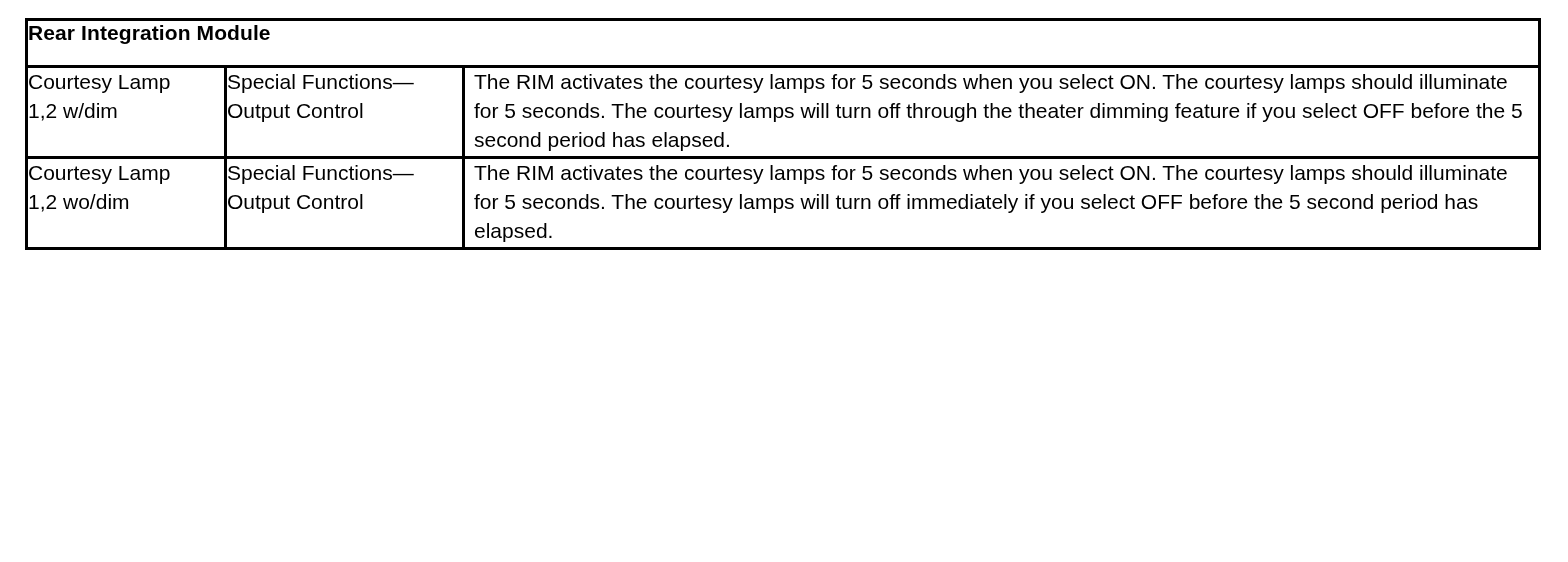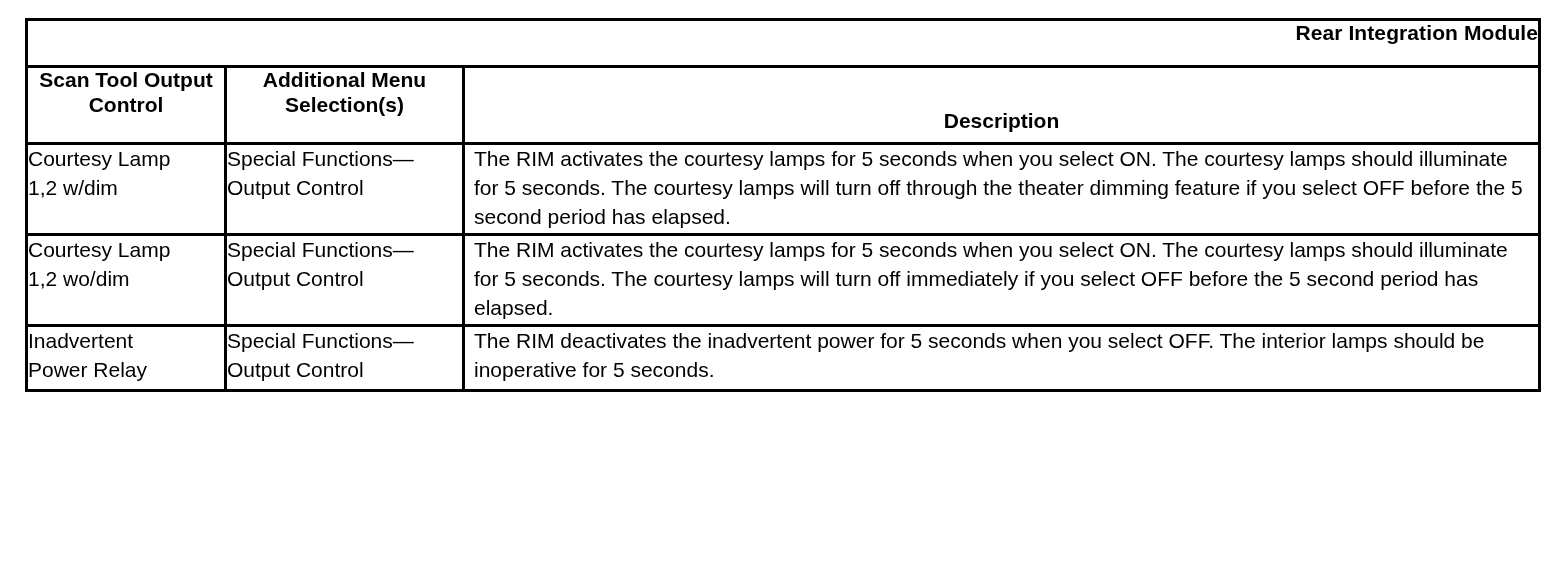--- a/index.html
+++ b/index.html
@@ -35,21 +35,21 @@
     padding: 0;
     vertical-align: top;
     background: #ffffff;
   }
   
   col.c-scan   { width: 199px; }
   col.c-menu   { width: 238px; }
   col.c-desc   { width: 1076px; }
 
   .title-cell {
-    text-align: right;
+    text-align: left;
     font-weight: bold;
     font-size: 21px;
     height: 44px;
     vertical-align: middle;
     padding: 0 6px;
     letter-spacing: 0.1px;
   }
   .head-cell {
     text-align: center;
     font-weight: bold;
@@ -86,49 +86,35 @@
     <colgroup>
       <col class="c-scan">
       <col class="c-menu">
       <col class="c-desc">
     </colgroup>
     <tbody>
       <tr>
         <td class="title-cell" colspan="3">Rear Integration Module</td>
       </tr>
 
-      <tr>
-        <td class="head-cell">Scan Tool
-Output Control</td>
-        <td class="head-cell">Additional Menu
-Selection(s)</td>
-        <td class="head-cell desc-head">Description</td>
-      </tr>
 
       <tr class="row-tall">
         <td class="body-cell">Courtesy Lamp
 1,2 w/dim</td>
         <td class="body-cell">Special Functions—
 Output Control</td>
         <td class="body-cell desc">The RIM activates the courtesy lamps for 5 seconds when you select ON. The courtesy lamps should illuminate for 5 seconds. The courtesy lamps will turn off through the theater dimming feature if you select OFF before the 5 second period has elapsed.</td>
       </tr>
 
       <tr class="row-tall">
         <td class="body-cell">Courtesy Lamp
 1,2 wo/dim</td>
         <td class="body-cell">Special Functions—
 Output Control</td>
         <td class="body-cell desc">The RIM activates the courtesy lamps for 5 seconds when you select ON. The courtesy lamps should illuminate for 5 seconds. The courtesy lamps will turn off immediately if you select OFF before the 5 second period has elapsed.</td>
       </tr>
 
-      <tr class="row-short">
-        <td class="body-cell">Inadvertent
-Power Relay</td>
-        <td class="body-cell">Special Functions—
-Output Control</td>
-        <td class="body-cell desc">The RIM deactivates the inadvertent power for 5 seconds when you select OFF. The interior lamps should be inoperative for 5 seconds.</td>
-      </tr>
 
 
     </tbody>
   </table>
 
 </div>
 
 </body></html>

